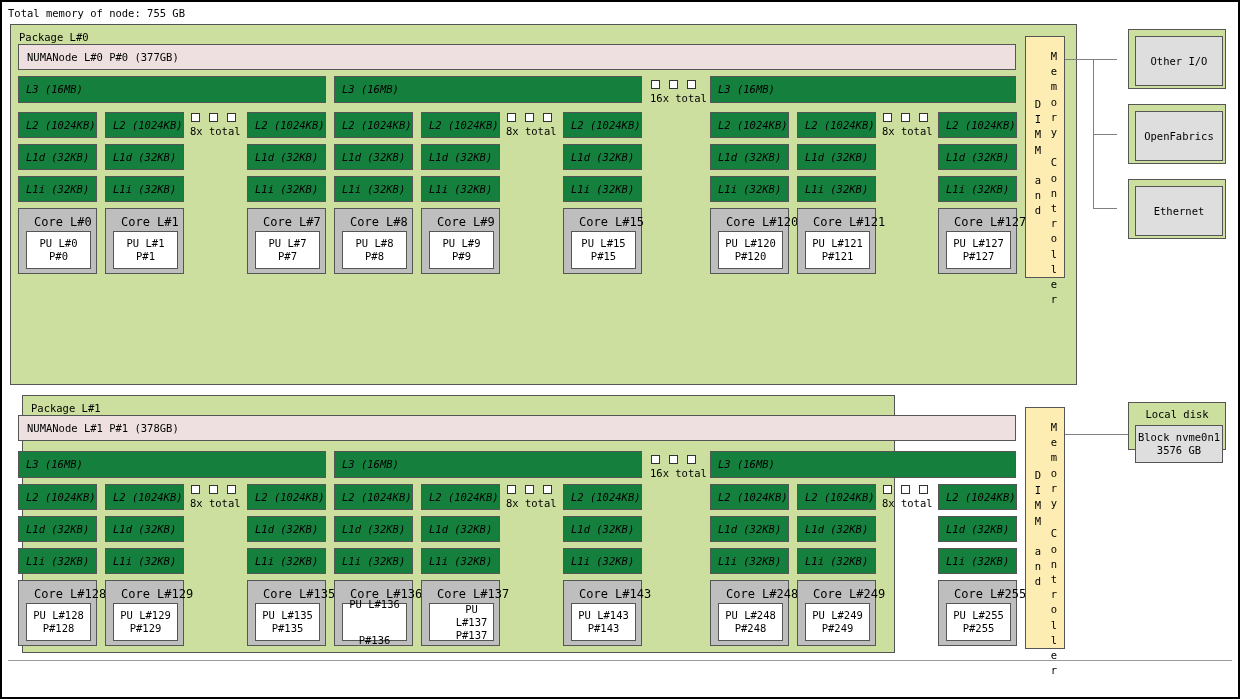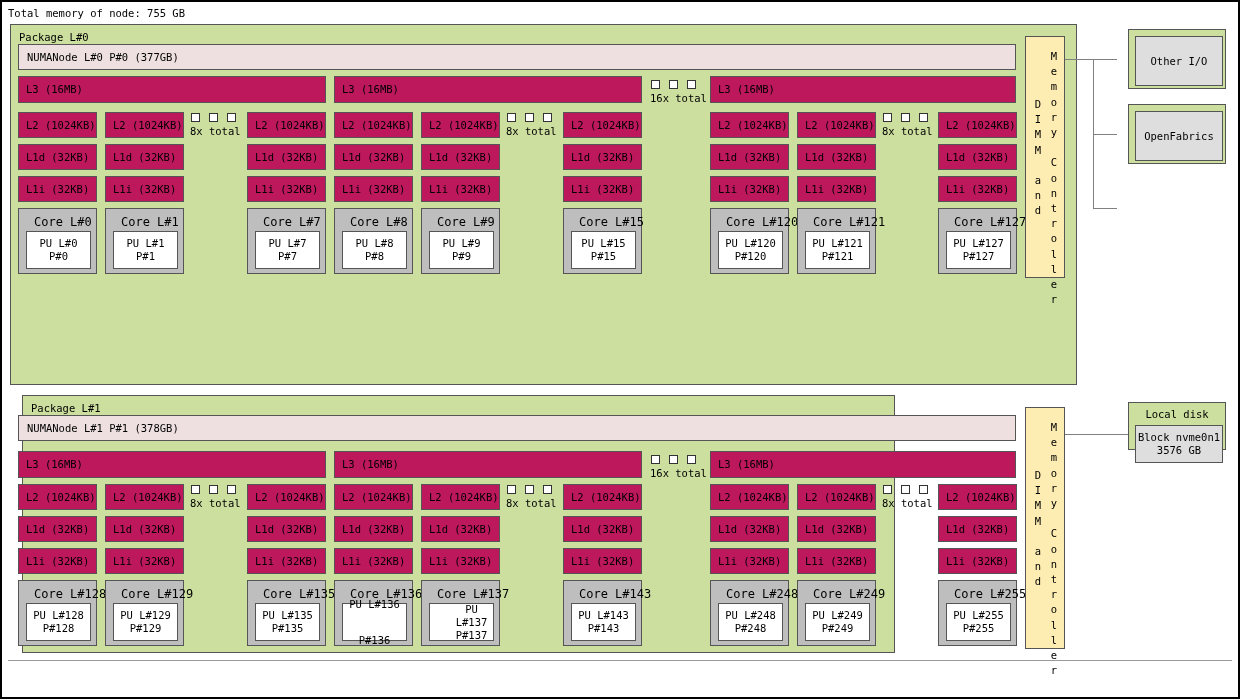--- a/index.html
+++ b/index.html
@@ -33,21 +33,21 @@
   
   .numanode{
     background:#eee0e0;border:1px solid #555;
   }
   .numanode > .boxlabel{
     position:absolute;left:8px;top:6px;font-size:10.5px;color:#000;white-space:nowrap;
   }
 
   
   .cache{
-    background:#be185d;border:1px solid #555;
+    background:#15803d;border:1px solid #555;font-style:italic;
   }
   .cache > .boxlabel{
     position:absolute;left:7px;top:6px;font-size:10.5px;color:#000;white-space:nowrap;
   }
 
   
   .core{
     background:#bebebe;border:1px solid #555;
   }
   .core > .boxlabel{
@@ -349,20 +349,23 @@
   <div class="line abs" style="left:1091px;top:57px;width:24px;height:1px;"></div>
 
   <div class="abs iogroup" style="left:1126px;top:27px;width:98px;height:60px;">
     <div class="ioinner" style="left:6px;top:6px;width:86px;height:48px;">Other I/O</div>
   </div>
 
   <div class="abs iogroup" style="left:1126px;top:102px;width:98px;height:60px;">
     <div class="ioinner" style="left:6px;top:6px;width:86px;height:48px;">OpenFabrics</div>
   </div>
 
+  <div class="abs iogroup" style="left:1126px;top:177px;width:98px;height:60px;">
+    <div class="ioinner" style="left:6px;top:6px;width:86px;height:48px;">Ethernet</div>
+  </div>
 
   <div class="abs package" style="left:8px;top:393px;width:873px;height:258px;margin-left:12px;">
     <div class="boxlabel">Package L#1</div>
   </div>
 
   <div class="abs numanode" style="left:16px;top:413px;width:998px;height:26px;">
     <div class="boxlabel">NUMANode L#1 P#1 (378GB)</div>
   </div>
 
   <div class="abs cache" style="left:16px;top:449px;width:308px;height:27px;">

